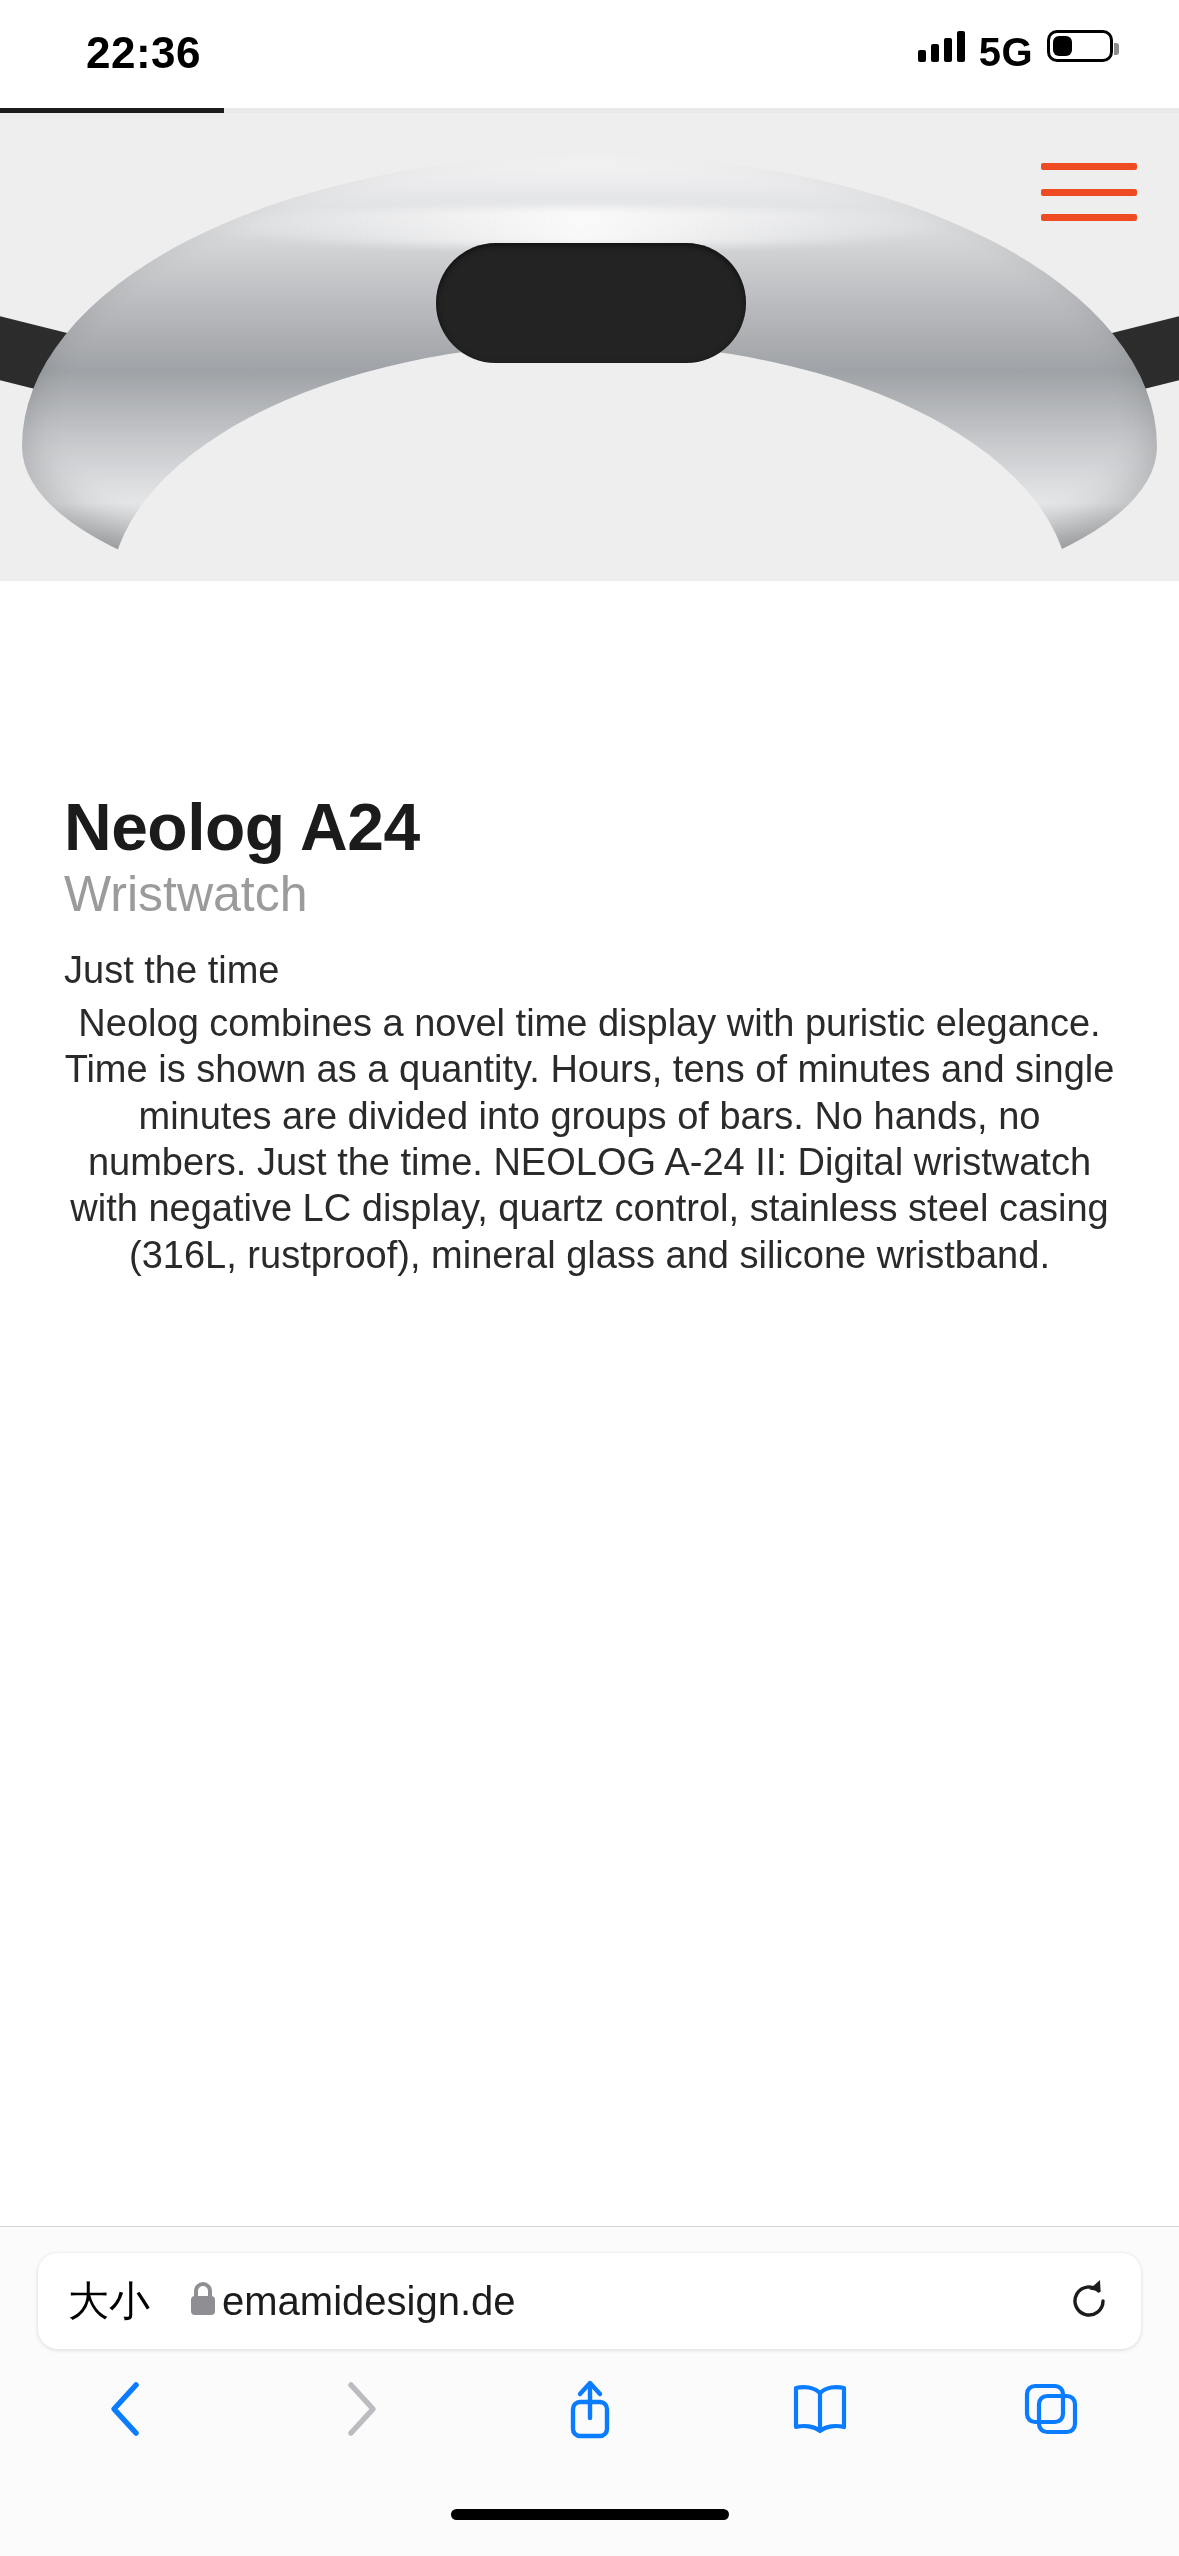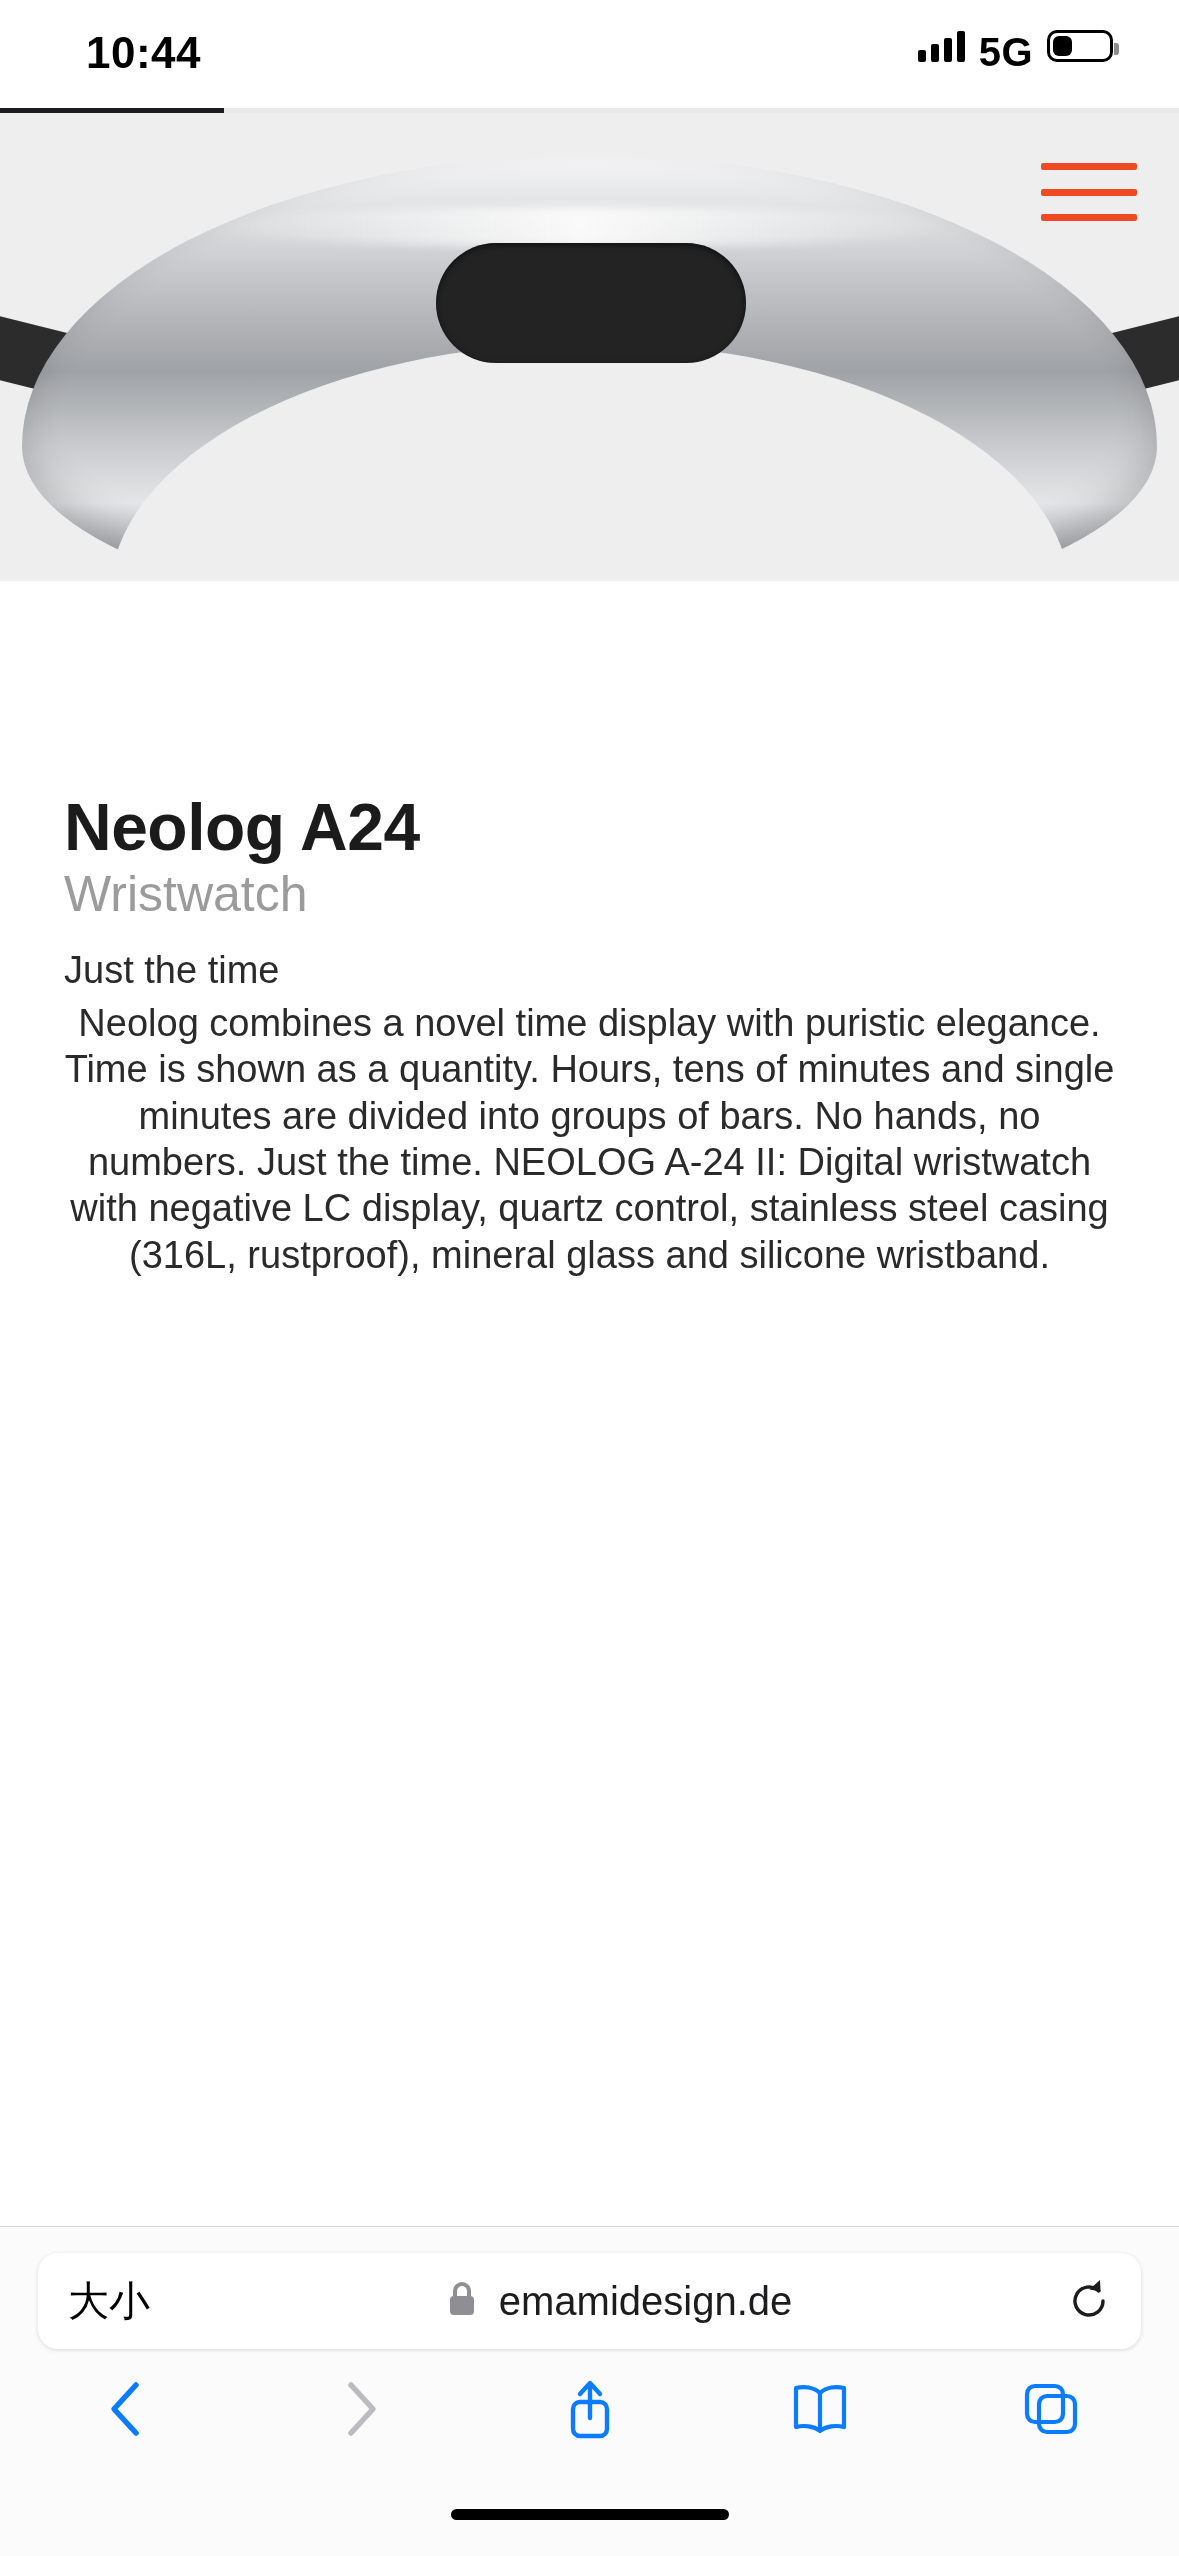--- a/index.html
+++ b/index.html
@@ -236,22 +236,21 @@
   }
   .aa-label {
     font-size: 41px;
     color: #000000;
     width: 120px;
   }
   .url-center {
     flex: 1 1 auto;
     display: flex;
     align-items: center;
-    justify-content: center;
-    gap: 22px;
+    gap: 4px;
   }
   .lock-icon { display: block; }
   .url-text {
     font-size: 40px;
     color: #1c1c1e;
   }
   .reload-icon { width: 60px; display: flex; justify-content: flex-end; }
 
   .toolbar {
     margin-top: 22px;
@@ -281,21 +280,21 @@
     background: #000;
     border-radius: 8px;
   }
 </style>
 </head>
 <body>
 
 <div class="phone">
 
   <div class="status-bar">
-    <div class="status-time">10:44</div>
+    <div class="status-time">22:36</div>
     <div class="status-right">
       <div class="signal">
         <i></i>
           <i></i>
           <i></i>
           <i></i>
       </div>
       <div class="net-label">5G</div>
       <div class="battery">
         <div class="battery-fill" style="width: 35%;"></div>

